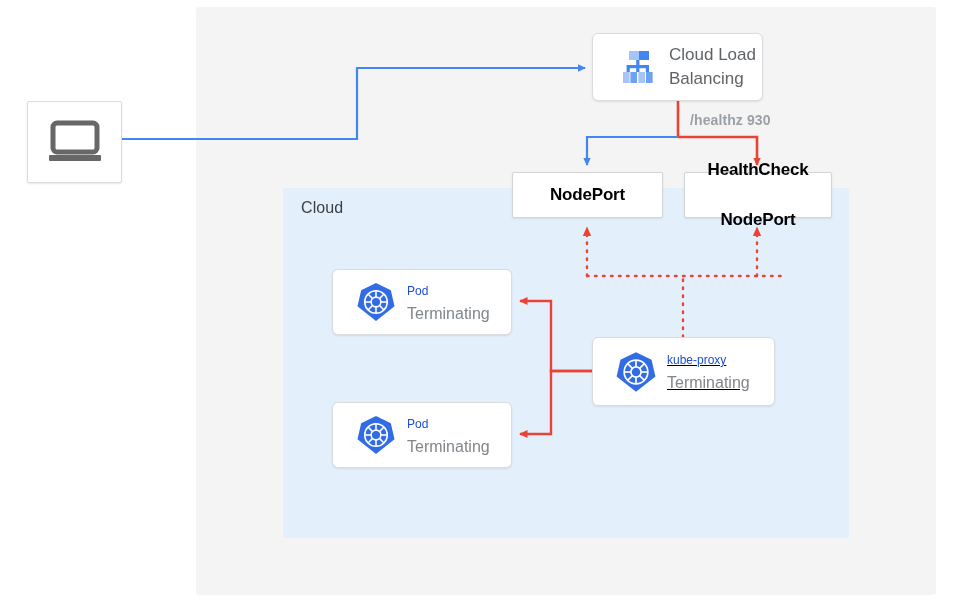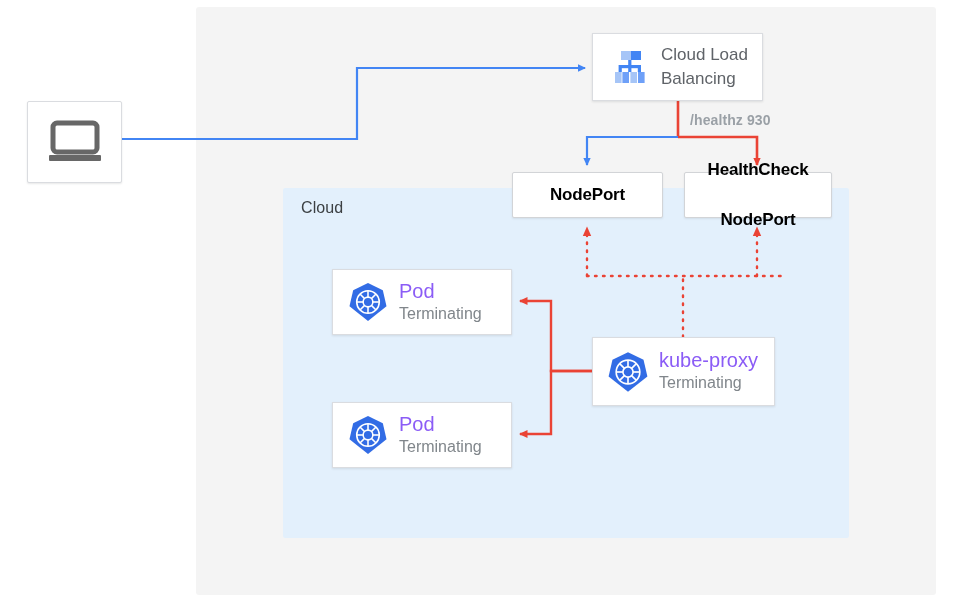--- a/index.html
+++ b/index.html
@@ -38,43 +38,44 @@
     left: 301px;
     top: 199px;
     font-size: 16px;
     color: #3c4043;
     letter-spacing: 0.1px;
   }
   .card {
     position: absolute;
     background: #ffffff;
     border: 1px solid #dadce0;
-    border-radius: 0;
+    border-radius: 6px;
     box-sizing: border-box;
     box-shadow: 0 1px 2px rgba(60,64,67,0.12);
+    padding-left: 8px;
   }
   .card-icon-row {
     display: flex;
     align-items: center;
     height: 100%;
   }
   .icon-slot {
     flex: 0 0 auto;
     display: flex;
     align-items: center;
     justify-content: center;
   }
   .card-text {
     display: flex;
     flex-direction: column;
     justify-content: center;
   }
   .title-line {
-    font-size: 20px;
-    color: #8b5cf6;
+    font-size: 12px;
+    color: #1d4ed8;
     line-height: 23px;
     white-space: nowrap;
   }
   .sub-line {
     font-size: 16px;
     color: #80868b;
     line-height: 22px;
     white-space: nowrap;
   }
   .title-gray {
@@ -268,21 +269,21 @@
           </g>
         </svg>
       </span>
       <div class="card-text">
         <span class="title-line">Pod</span>
         <span class="sub-line">Terminating</span>
       </div>
     </div>
   </div>
 
-  <div class="card" style="left:592px; top:337px; width:183px; height:69px;">
+  <div class="card" style="left:592px; top:337px; width:183px; height:69px;text-decoration:underline;">
     <div class="card-icon-row">
       <span class="icon-slot" style="width:62px; margin-left:4px;">
         <svg width="44" height="44" viewBox="0 0 64 64">
           <path d="M32 3.2 L54.6 14.1 L60.2 38.5 L32 60.8 L3.8 38.5 L9.4 14.1 Z" fill="#326ce5"></path>
           <g fill="none" stroke="#ffffff" stroke-width="2.4">
             <circle cx="32" cy="32" r="7.4"></circle>
             <circle cx="32" cy="32" r="17.2"></circle>
             <line x1="32" y1="14.8" x2="32" y2="24.6"></line>
             <line x1="32" y1="39.4" x2="32" y2="49.2"></line>
             <line x1="14.8" y1="32" x2="24.6" y2="32"></line>

